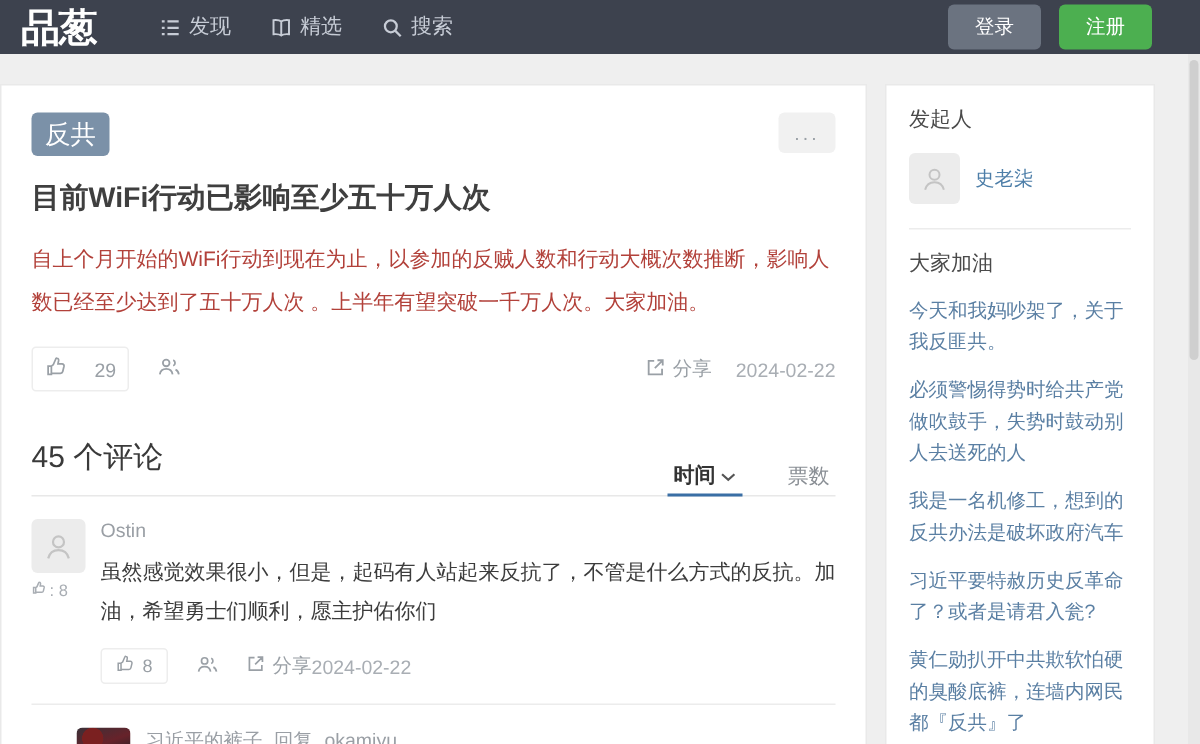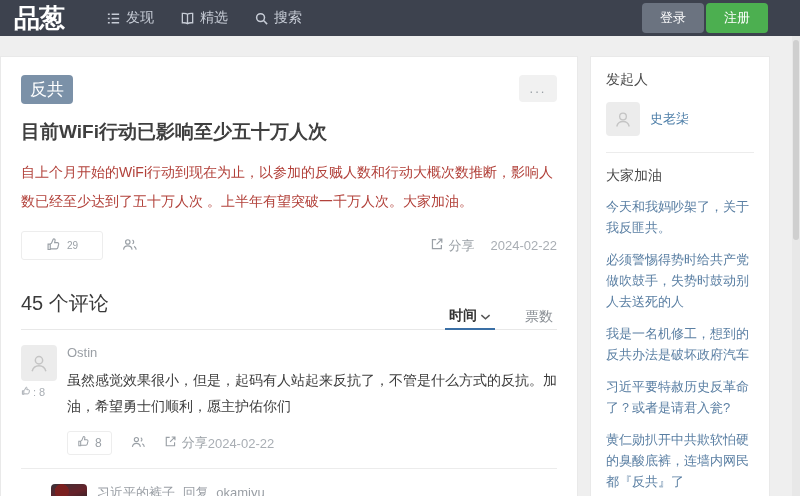--- a/index.html
+++ b/index.html
@@ -10,40 +10,40 @@
   .navbar { height:36px; background:#3d424e; display:flex; align-items:center; padding:0 14px; }
   .logo { color:#fff; font-size:26px; font-weight:bold; letter-spacing:-1px; line-height:36px;
     cursor:pointer; white-space:nowrap; }
   .nav-menu { display:flex; align-items:center; margin-left:42px; gap:26px; }
   .nav-item { display:flex; align-items:center; gap:5px; color:#c7ccd6; font-size:14px; cursor:pointer; }
   .nav-item svg { display:block; }
   .nav-spacer { flex:1; }
   .btn { border:none; border-radius:4px; color:#fff; font-size:13px; padding:6px 18px; cursor:pointer;
     font-family:inherit; }
   .btn-login { background:#6b7380; }
-  .btn-register { background:#4caf50; margin-left:2px; margin-right:18px; }
+  .btn-register { background:#4caf50; margin-left:12px; margin-right:18px; }
 
   
   .page { display:flex; padding-top:20px; align-items:flex-start; }
   .main-card { width:578px; background:#fff; border:1px solid #e9e9e9; border-bottom:none;
     padding:18px 20px 0; min-height:600px; }
   .side-card { width:180px; background:#fff; border:1px solid #e9e9e9; border-bottom:none;
     margin-left:12px; padding:14px 15px; min-height:600px; }
 
   
   .post-top { display:flex; justify-content:space-between; align-items:flex-start; }
   .tag-badge { background:#7b91a8; color:#fff; font-size:17px; padding:3px 9px; border-radius:4px;
     cursor:pointer; }
   .more-btn { background:#f1f1f1; color:#9aa0a6; border:none; border-radius:4px; width:38px; height:27px;
     font-size:13px; letter-spacing:2px; cursor:pointer; line-height:10px; }
   .post-title { font-size:19px; font-weight:bold; color:#3f3f3f; margin-top:15px; }
   .post-body { margin-top:13px; color:#b2413a; font-size:14px; line-height:29px; }
   .actions { display:flex; align-items:center; margin-top:15px; color:#9aa0a6; font-size:13px; }
-  .like-pill { display:inline-flex; align-items:center; gap:6px; border:1px solid #ededed; border-radius:3px;
-    padding:5px 24px; color:#9aa0a6; background:#fff; cursor:pointer; font-size:10px; font-family:inherit; }
+  .like-pill { display:inline-flex; align-items:center; gap:18px; border:1px solid #ededed; border-radius:3px;
+    padding:5px 8px; color:#9aa0a6; background:#fff; cursor:pointer; font-size:13px; font-family:inherit; }
   .icon-btn { display:inline-flex; align-items:center; gap:5px; margin-left:18px; cursor:pointer; color:#9aa0a6; }
   .actions .spacer { flex:1; }
   .date { color:#a9aeb4; font-size:13px; }
 
   
   .comments-head { display:flex; justify-content:space-between; align-items:flex-end; margin-top:30px;
     border-bottom:1px solid #e8e8e8; }
   .comments-count { font-size:20px; color:#3a3a3a; padding-bottom:12px; }
   .sort-tabs { display:flex; align-items:flex-end; }
   .tab { font-size:14px; padding:0 4px 3px; cursor:pointer; display:flex; align-items:center; gap:3px; }

